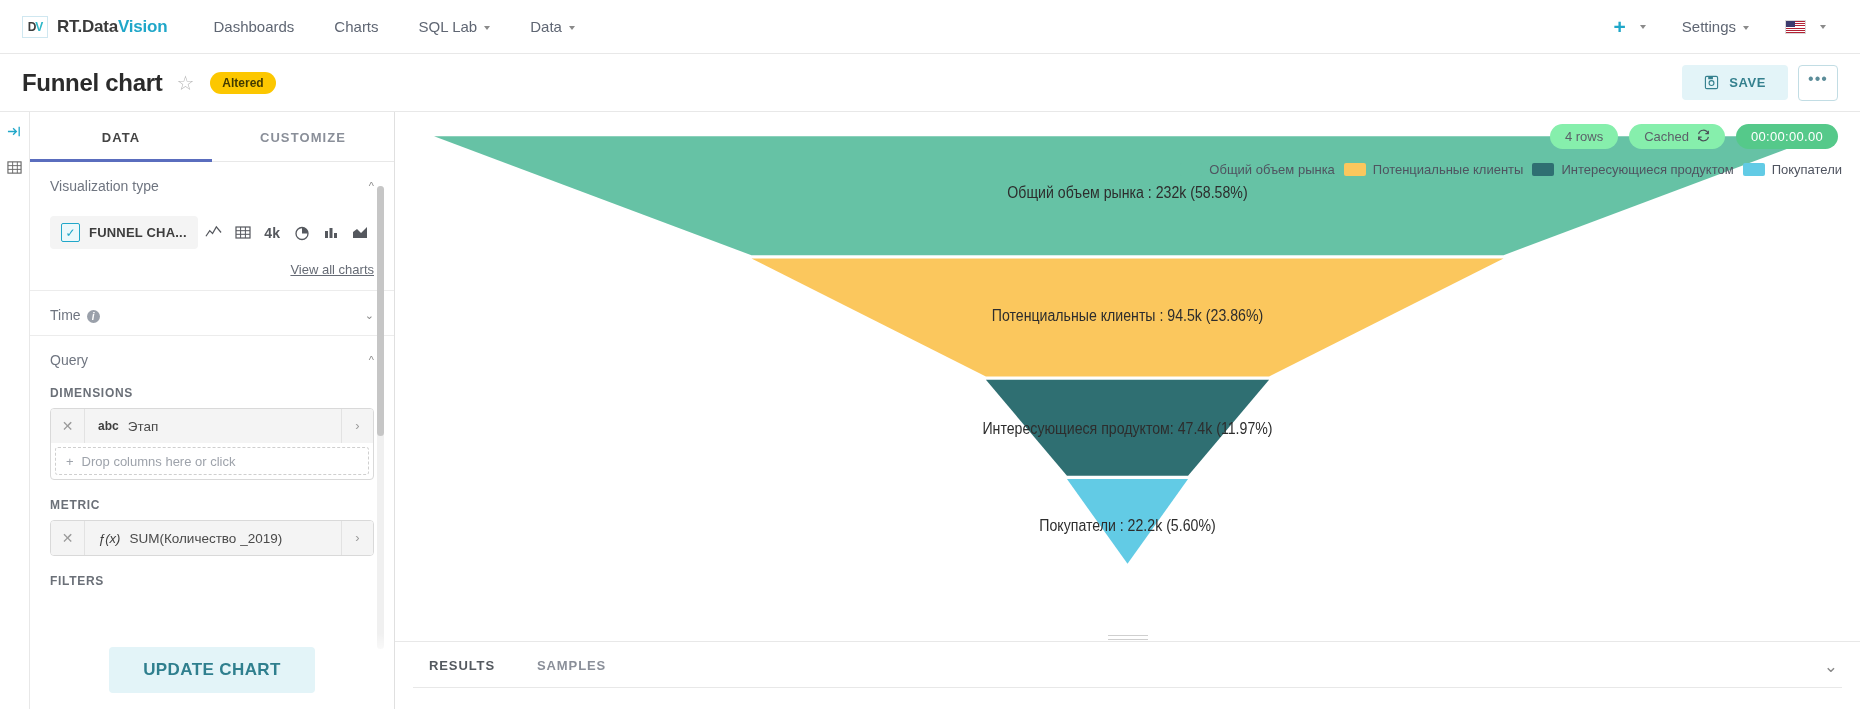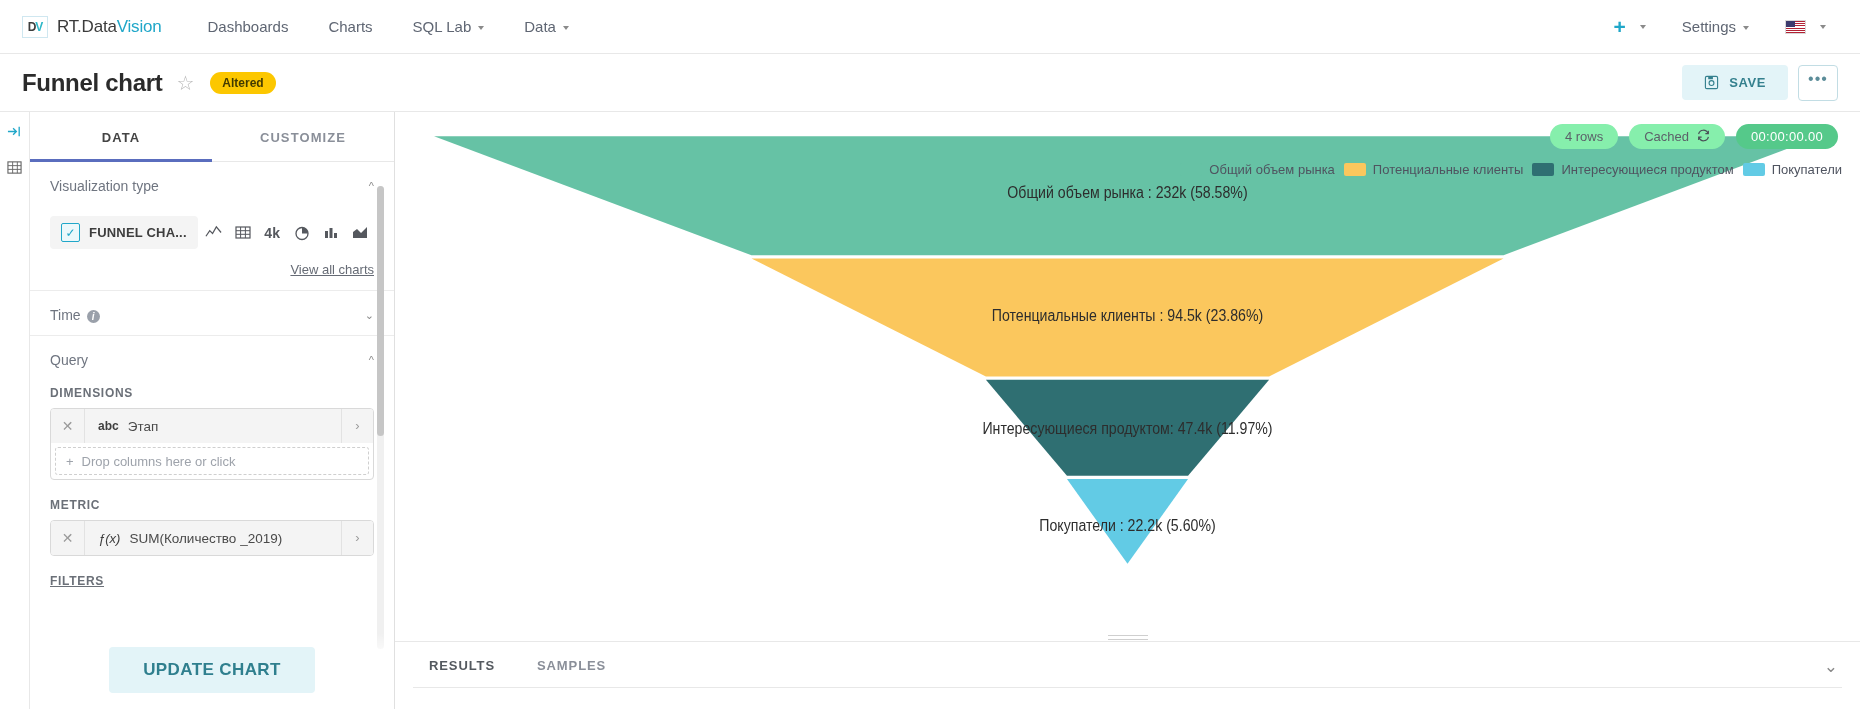--- a/index.html
+++ b/index.html
@@ -23,21 +23,21 @@
   .brand { display: flex; align-items: center; gap: 9px; margin-right: 26px; }
   .brand-mark {
     width: 26px; height: 22px;
     border: 1px solid #cfe7f0;
     background: #fff;
     display: flex; align-items: center; justify-content: center;
     font-size: 12px; font-weight: 700; letter-spacing: -1px;
   }
   .brand-mark .m1 { color: #3d3d3d; }
   .brand-mark .m2 { color: #2eb8c8; }
-  .brand-text { font-size: 17px; font-weight: 400; letter-spacing: -0.2px; }
+  .brand-text { font-size: 17px; font-weight: 700; letter-spacing: -0.2px; }
   .brand-text .a { color: #3b3b3b; }
   .brand-text .b { color: #20a7c9; }
 
   .navlinks { display: flex; align-items: center; gap: 0; }
   .navlink {
     font-size: 15px; color: #5f6673;
     padding: 8px 20px;
     cursor: pointer;
     white-space: nowrap;
   }
@@ -426,21 +426,21 @@
         <div class="field-label">METRIC</div>
         <div class="drop-box">
           <div class="chip">
             <span class="chip-x">✕</span>
             <span class="chip-type fx">ƒ(x)</span>
             <span class="chip-text">SUM(Количество _2019)</span>
             <span class="chip-arrow">›</span>
           </div>
         </div>
 
-        <div class="field-label" style="margin-bottom:0;text-decoration:underline;">FILTERS</div>
+        <div class="field-label" style="margin-bottom:0;">FILTERS</div>
       </div>
 
       <div class="scrollbar-track">
         <div class="scrollbar-thumb"></div>
       </div>
     </div>
 
     <div class="panel-footer">
       <button class="update-btn">UPDATE CHART</button>
     </div>

